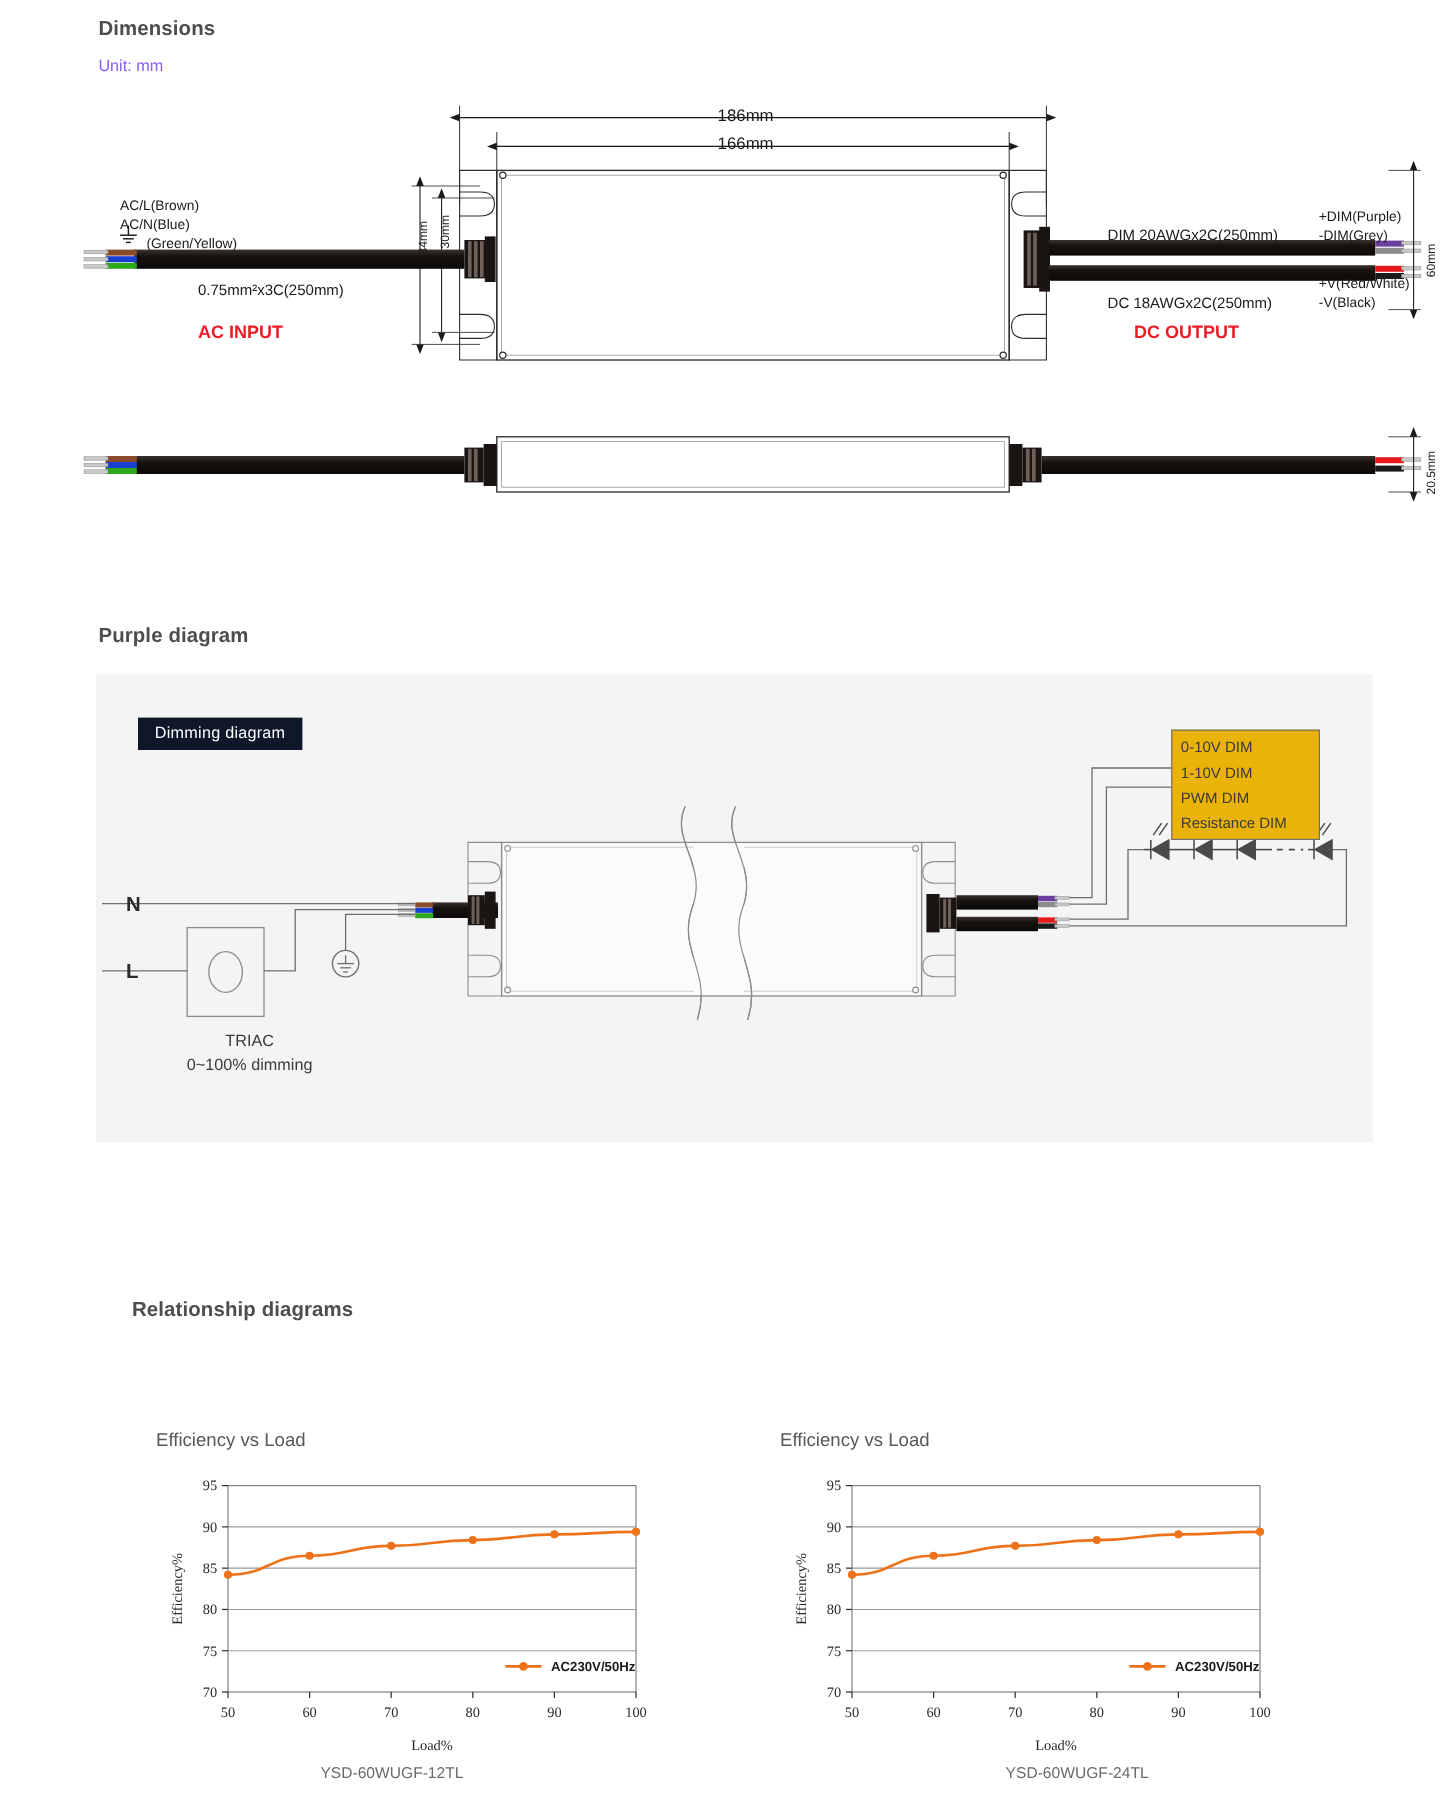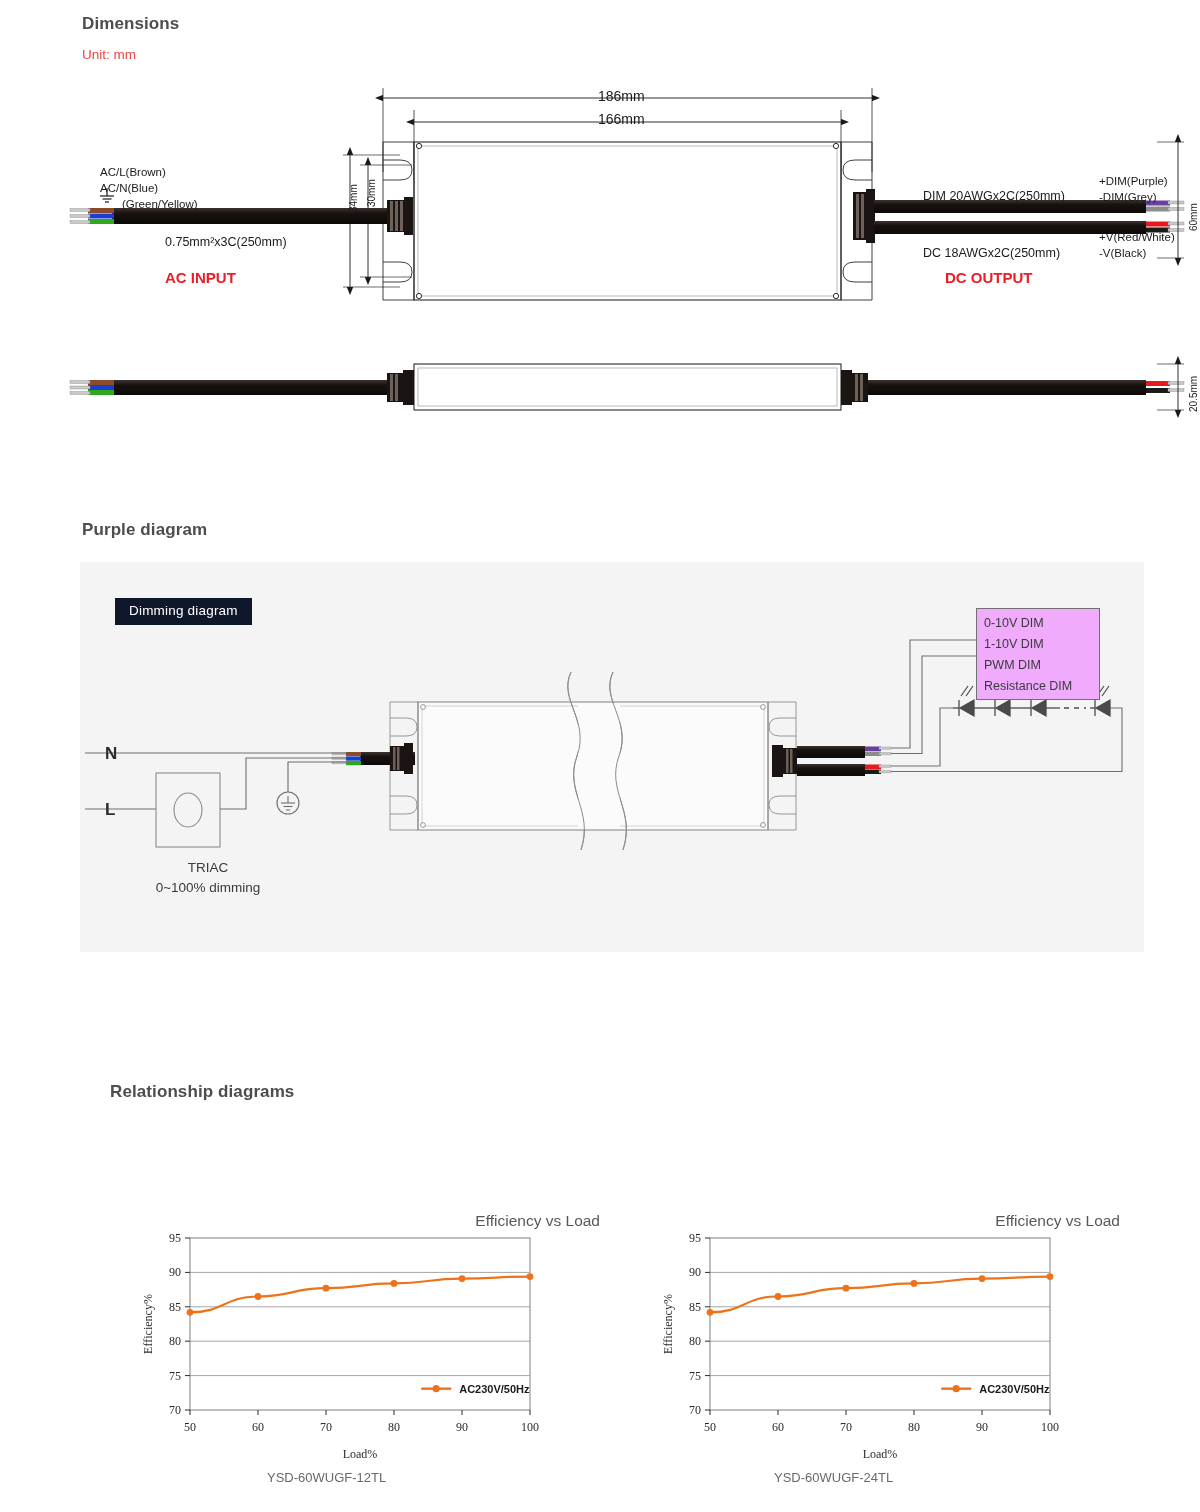--- a/index.html
+++ b/index.html
@@ -16,21 +16,21 @@
   .section-title {
     position: absolute;
     font-size: 17px;
     font-weight: bold;
     color: #4d4d4d;
     letter-spacing: .1px;
   }
   .sub-note {
     position: absolute;
     font-size: 13.5px;
-    color: #ef4444;
+    color: #8b5cf6;
   }
 
   
   .stage { position: absolute; }
   .stage svg { display: block; overflow: visible; }
 
   
   .wiring-panel {
     position: absolute;
     left: 80px; top: 562px;
@@ -89,35 +89,35 @@
     color: #3a3a3a;
     text-align: center;
     white-space: nowrap;
     line-height: 1.45;
   }
   .dimbox {
     position: absolute;
     left: 976px; top: 608px;
     width: 124px; height: 92px;
     border: 1px solid #707070;
-    background: #f0abfc;
+    background: #eab308;
     padding: 4px 0 0 7px;
   }
   .dimbox div {
     font-size: 12.5px;
     color: #3a3a3a;
     line-height: 21px;
     white-space: nowrap;
   }
 
   
   .chart-wrap { position: absolute; top: 1180px; width: 470px; height: 300px; }
   .chart-title {
-    position: absolute; top: 32px; left: 0; width: 100%;
-    text-align: right; font-size: 15.5px; color: #585858;
+    position: absolute; top: 12px; left: 0; width: 100%;
+    text-align: left; font-size: 15.5px; color: #585858;
   }
   .chart-caption {
     position: absolute; top: 1470px;
     font-size: 13px; color: #6a6a6a; white-space: nowrap;
   }
   .axis-text { font-size: 12px; fill: #2b2b2b; font-family: "Liberation Serif", serif; }
   .axis-title { font-size: 12px; fill: #2b2b2b; font-family: "Liberation Serif", serif; }
   .legend-text { font-size: 11px; fill: #1a1a1a; font-weight: bold; font-family: "Liberation Sans", sans-serif; }
 </style>
 </head>
@@ -508,15 +508,15 @@
         <circle cx="128" cy="116.47999999999999" r="3.4" fill="#ee7219"></circle>
         <circle cx="196" cy="108.22399999999999" r="3.4" fill="#ee7219"></circle>
         <circle cx="264" cy="103.40799999999996" r="3.4" fill="#ee7219"></circle>
         <circle cx="332" cy="98.59200000000004" r="3.4" fill="#ee7219"></circle>
         <circle cx="400" cy="96.52799999999996" r="3.4" fill="#ee7219"></circle>
         <line x1="291.20000000000005" y1="208.67200000000003" x2="321.20000000000005" y2="208.67200000000003" stroke="#ee7219" stroke-width="2.4"></line>
         <circle cx="306.20000000000005" cy="208.67200000000003" r="3.6" fill="#ee7219"></circle>
         <text x="329.20000000000005" y="212.67200000000003" class="legend-text">AC230V/50Hz</text>
       </svg>
   </div>
-  <div class="chart-caption" style="left:774px;">YSD-60WUGF-24TL</div>
+  <div class="chart-caption" style="left:838px;">YSD-60WUGF-24TL</div>
 
 </div>
 
 </body></html>

